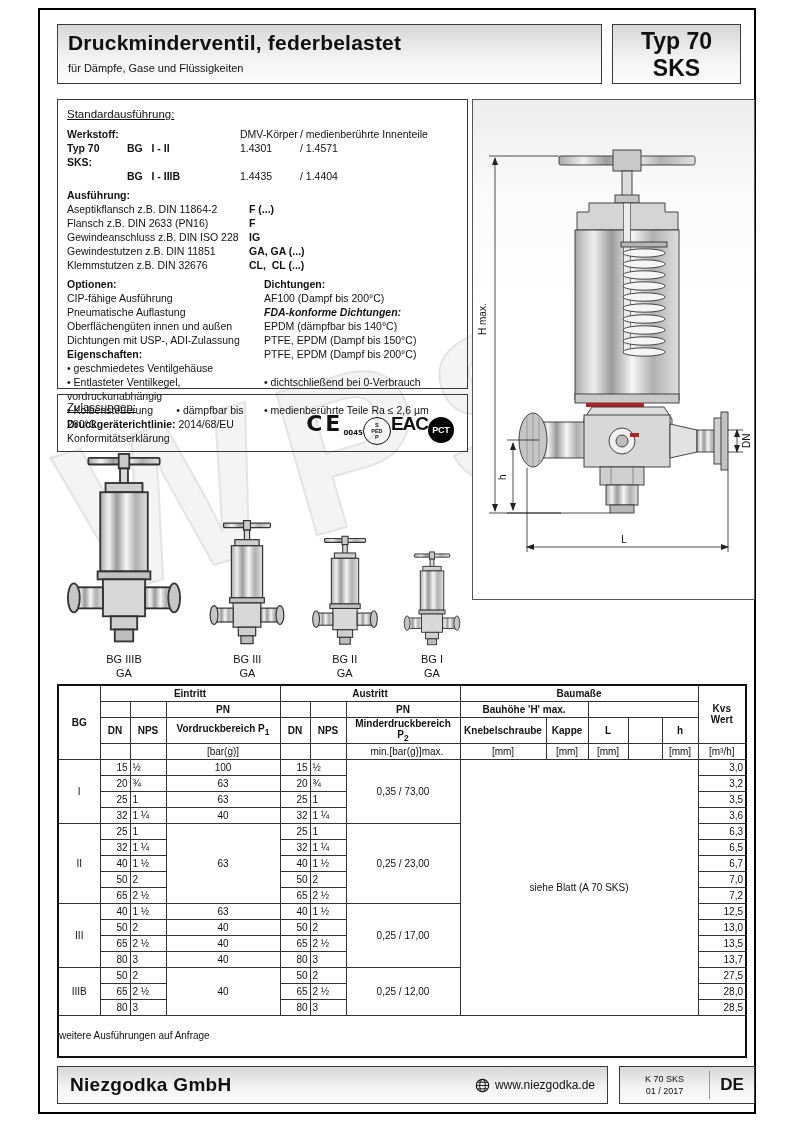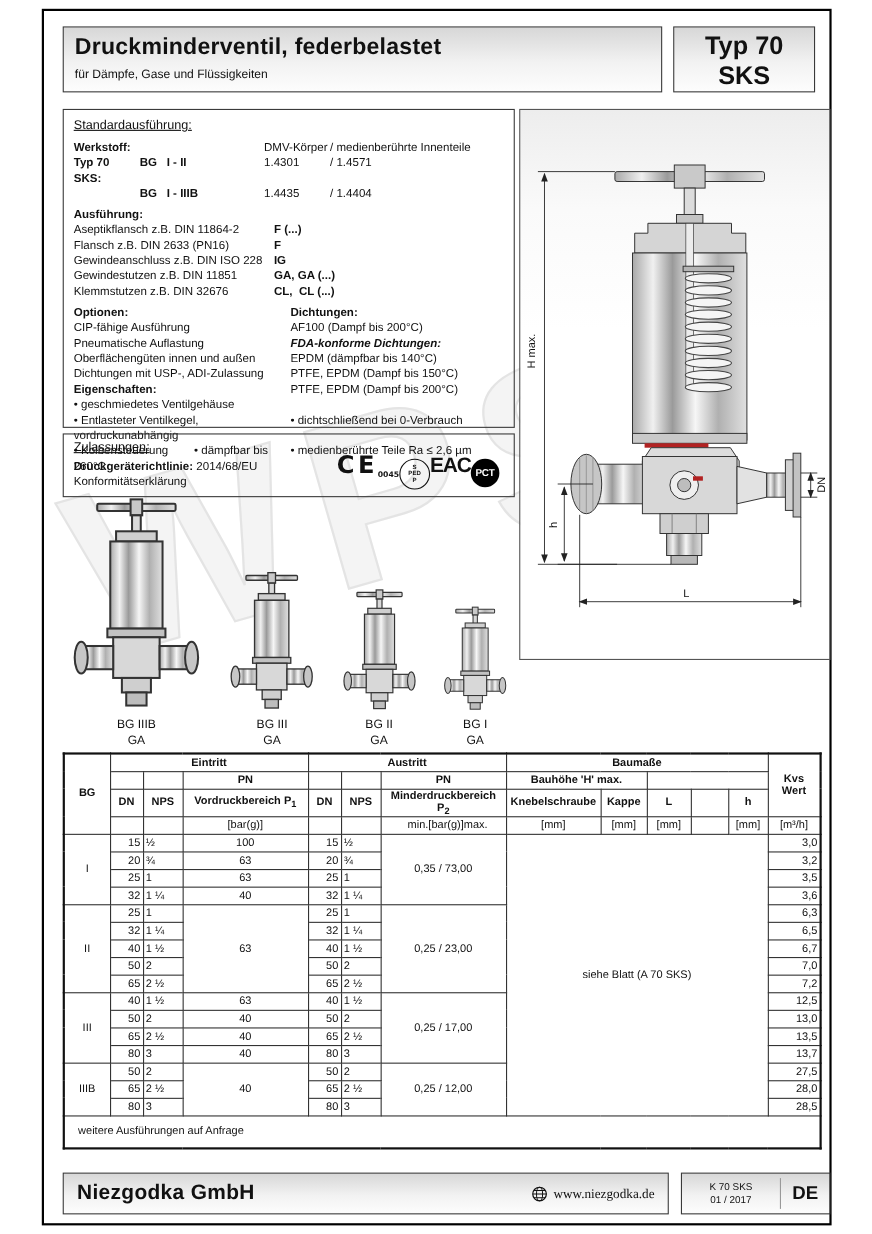--- a/index.html
+++ b/index.html
@@ -54,25 +54,25 @@
   .spec-table thead th{font-weight:bold;text-align:center;background:transparent;}
   .spec-table thead tr:last-child th{font-weight:normal;}
   .spec-table .minmax{display:flex;justify-content:space-between;padding:0 22px;font-weight:normal;}
   .spec-table tbody tr.group-start td{border-top:1.5px solid #111;}
   .num{text-align:right;padding-right:5px;}
   .nps{text-align:left;padding-left:5px;}
   .center{text-align:center;}
   .kvs{text-align:right;padding-right:8px;}
   .bgc{text-align:center;}
   .siehe{text-align:center;font-size:10px;}
-  .note-row td{border-top:1.5px solid #111;height:30px;text-align:left;padding-left:12px;font-size:10px;}
+  .note-row td{border-top:1.5px solid #111;height:42px;text-align:left;padding-left:0;font-size:10px;}
   
   .foot-left{left:57px;top:1066px;width:551px;height:38px;display:flex;align-items:center;justify-content:space-between;padding:0 12px;}
   .company{font-size:19px;font-weight:bold;letter-spacing:.3px;}
-  .web{display:flex;align-items:center;gap:5px;font-size:12px;font-family:Liberation Serif, serif;}
+  .web{display:flex;align-items:center;gap:5px;font-size:12px;}
   .foot-right{left:619px;top:1066px;width:136px;height:38px;display:flex;align-items:center;}
   .doc-meta{font-size:9px;line-height:12px;text-align:center;flex:1;border-right:1px solid #999;padding:2px 4px;}
   .lang{font-size:17px;font-weight:bold;width:44px;text-align:center;}
   svg text{font-family:"Liberation Sans","DejaVu Sans",sans-serif;}
 </style>
 </head>
 <body>
 
 <div class="page">
   <div class="frame"></div>

